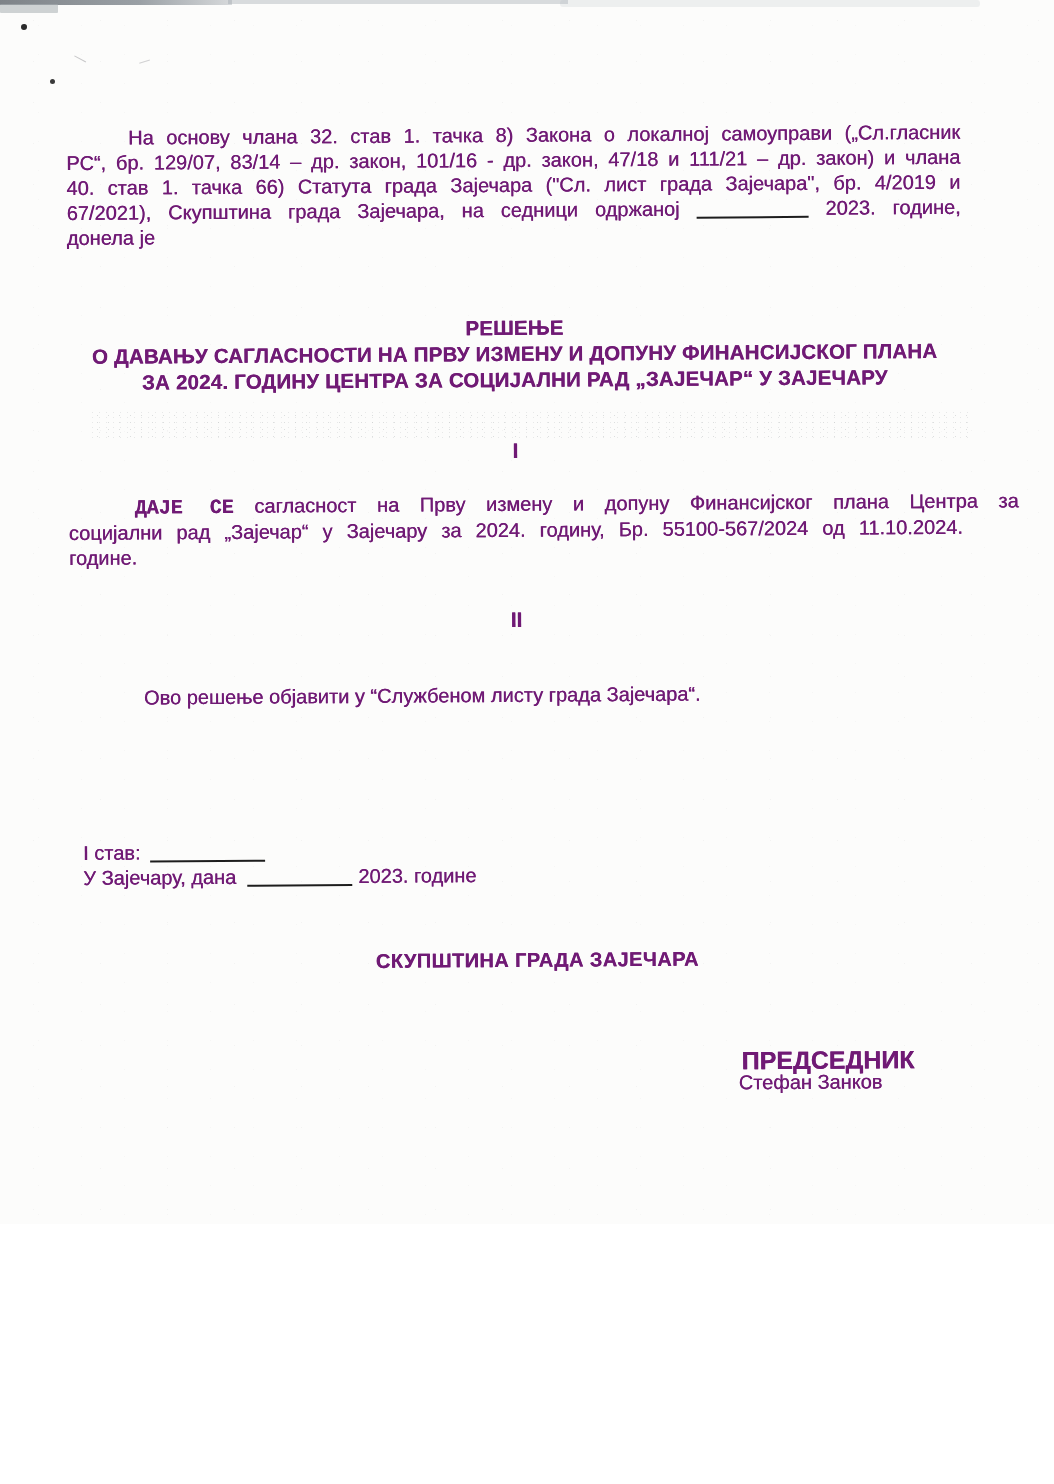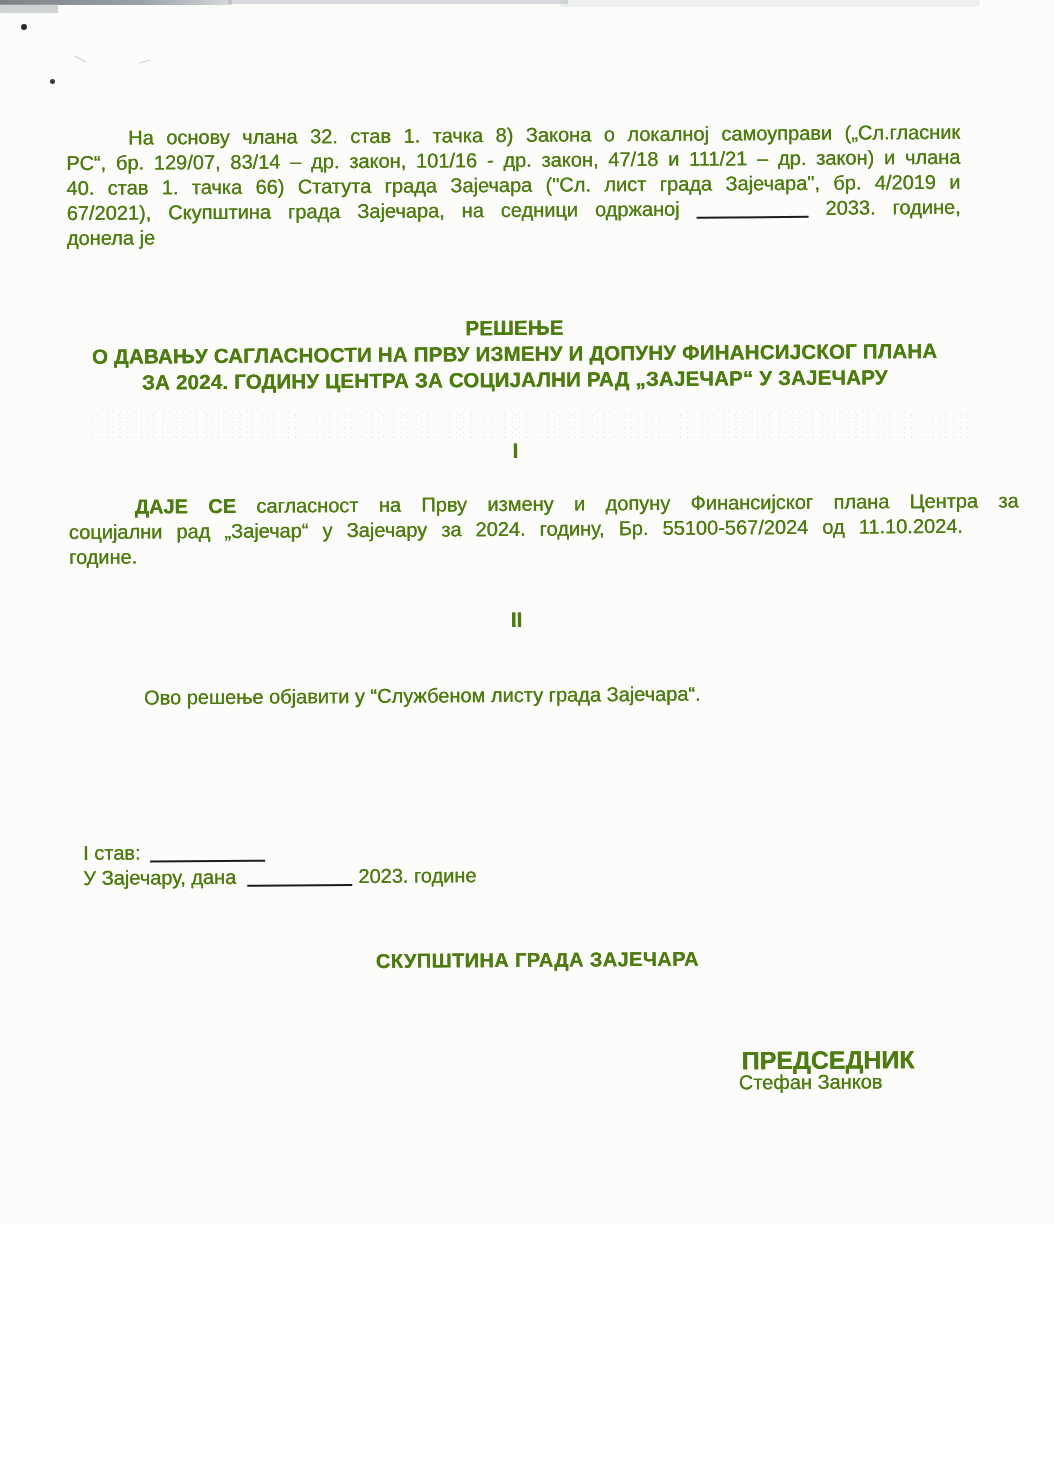--- a/index.html
+++ b/index.html
@@ -2,39 +2,39 @@
 <html><head>
 <meta charset="utf-8">
 <style>
   html,body { margin:0; padding:0; background:#ffffff; }
   #page {
     position:relative;
     width:1054px; height:1224px;
     background:#fcfcfb;
     overflow:hidden;
     font-family:"Liberation Sans","DejaVu Sans",sans-serif;
-    color:#4d7c0f;
+    color:#701a75;
     text-shadow:0.35px 0 0 currentColor; 
   }
   
   #page::before {
     content:""; position:absolute; inset:0; pointer-events:none;
     background-image:radial-gradient(circle, rgba(95,100,105,.5) 0.5px, transparent 0.9px);
     background-size:67px 41px; opacity:.12;
   }
   #page::after {
     content:""; position:absolute; inset:0; pointer-events:none;
     background-image:radial-gradient(circle, rgba(110,115,120,.45) 0.5px, transparent 0.8px);
     background-size:43px 29px; background-position:17px 11px; opacity:.10;
   }
   #content { position:absolute; inset:0; transform:rotate(-0.4deg); transform-origin:70px 130px; }
 
   .line { font-size:20px; line-height:25px; }
   .just { text-align:justify; text-align-last:justify; }
-  .b { font-weight:bold; }
+  .b { font-weight:bold;font-family:Liberation Mono, monospace; }
 
   #intro { position:absolute; left:66px; top:126px; width:894px; }
   .indent62 { text-indent:62px; }
 
   #title {
     position:absolute; left:66px; top:318px; width:894px;
     text-align:center; font-weight:bold;
     font-size:20.5px; line-height:26px; letter-spacing:0.2px;
   }
 
@@ -100,21 +100,21 @@
 
   <div id="content">
 
     <div id="intro">
       <div class="line just indent62">На основу члана 32. став 1. тачка 8) Закона о локалној самоуправи („Сл.гласник</div>
       <div class="line just">РС“, бр. 129/07, 83/14 – др. закон, 101/16 - др. закон, 47/18 и 111/21 – др. закон) и члана</div>
       <div class="line just">40. став 1. тачка 66) Статута града Зајечара ("Сл. лист града Зајечара", бр. 4/2019 и</div>
       <div class="line just">
         <span>67/2021), Скупштина града Зајечара, на седници одржаној</span>
         <span class="blank blank-fill"></span>
-        <span>2033. године,</span>
+        <span>2023. године,</span>
       </div>
       <div class="line">донела је</div>
     </div>
 
     <div id="title">
       <div>РЕШЕЊЕ</div>
       <div>О ДАВАЊУ САГЛАСНОСТИ НА ПРВУ ИЗМЕНУ И ДОПУНУ ФИНАНСИЈСКОГ ПЛАНА</div>
       <div>ЗА 2024. ГОДИНУ ЦЕНТРА ЗА СОЦИЈАЛНИ РАД „ЗАЈЕЧАР“ У ЗАЈЕЧАРУ</div>
     </div>
 

